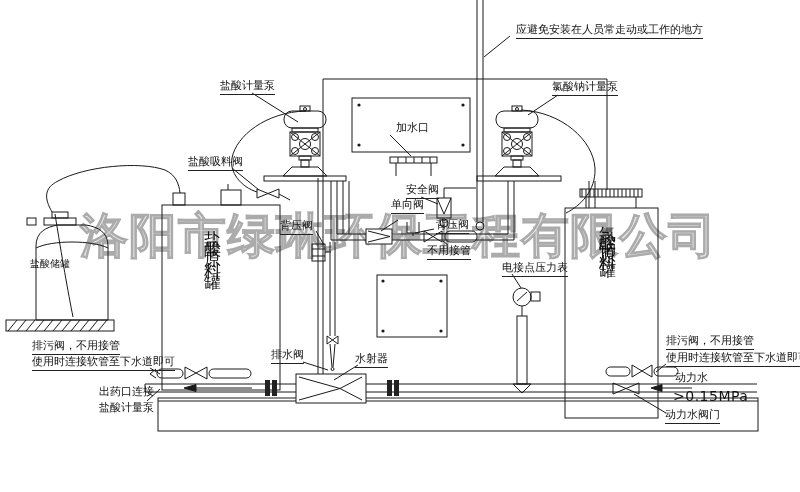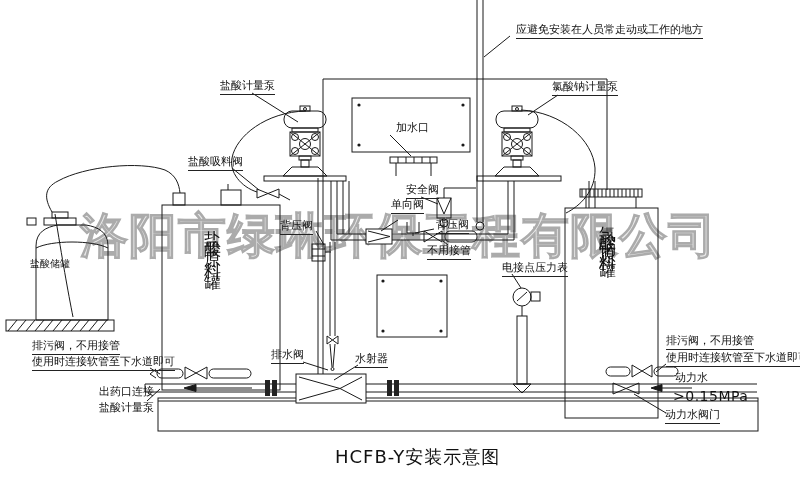--- a/index.html
+++ b/index.html
@@ -254,14 +254,13 @@
 
   <div class="lbl u" style="left:271px;top:349px">排水阀</div>
   <div class="lbl u" style="left:355px;top:353px">水射器</div>
 
   <div class="lbl u" style="left:666px;top:335px">排污阀，不用接管</div>
   <div class="lbl u" style="left:666px;top:352px">使用时连接软管至下水道即可</div>
   <div class="lbl" style="left:675px;top:372px">动力水</div>
   <div class="lbl mpa" style="left:673px;top:388px">&gt;0.15MPa</div>
   <div class="lbl u" style="left:665px;top:409px">动力水阀门</div>
 
-  <div class="lbl title" style="left:335px;top:447px">HCFB-Y安装示意图</div>
 </div>
 
 </body></html>

